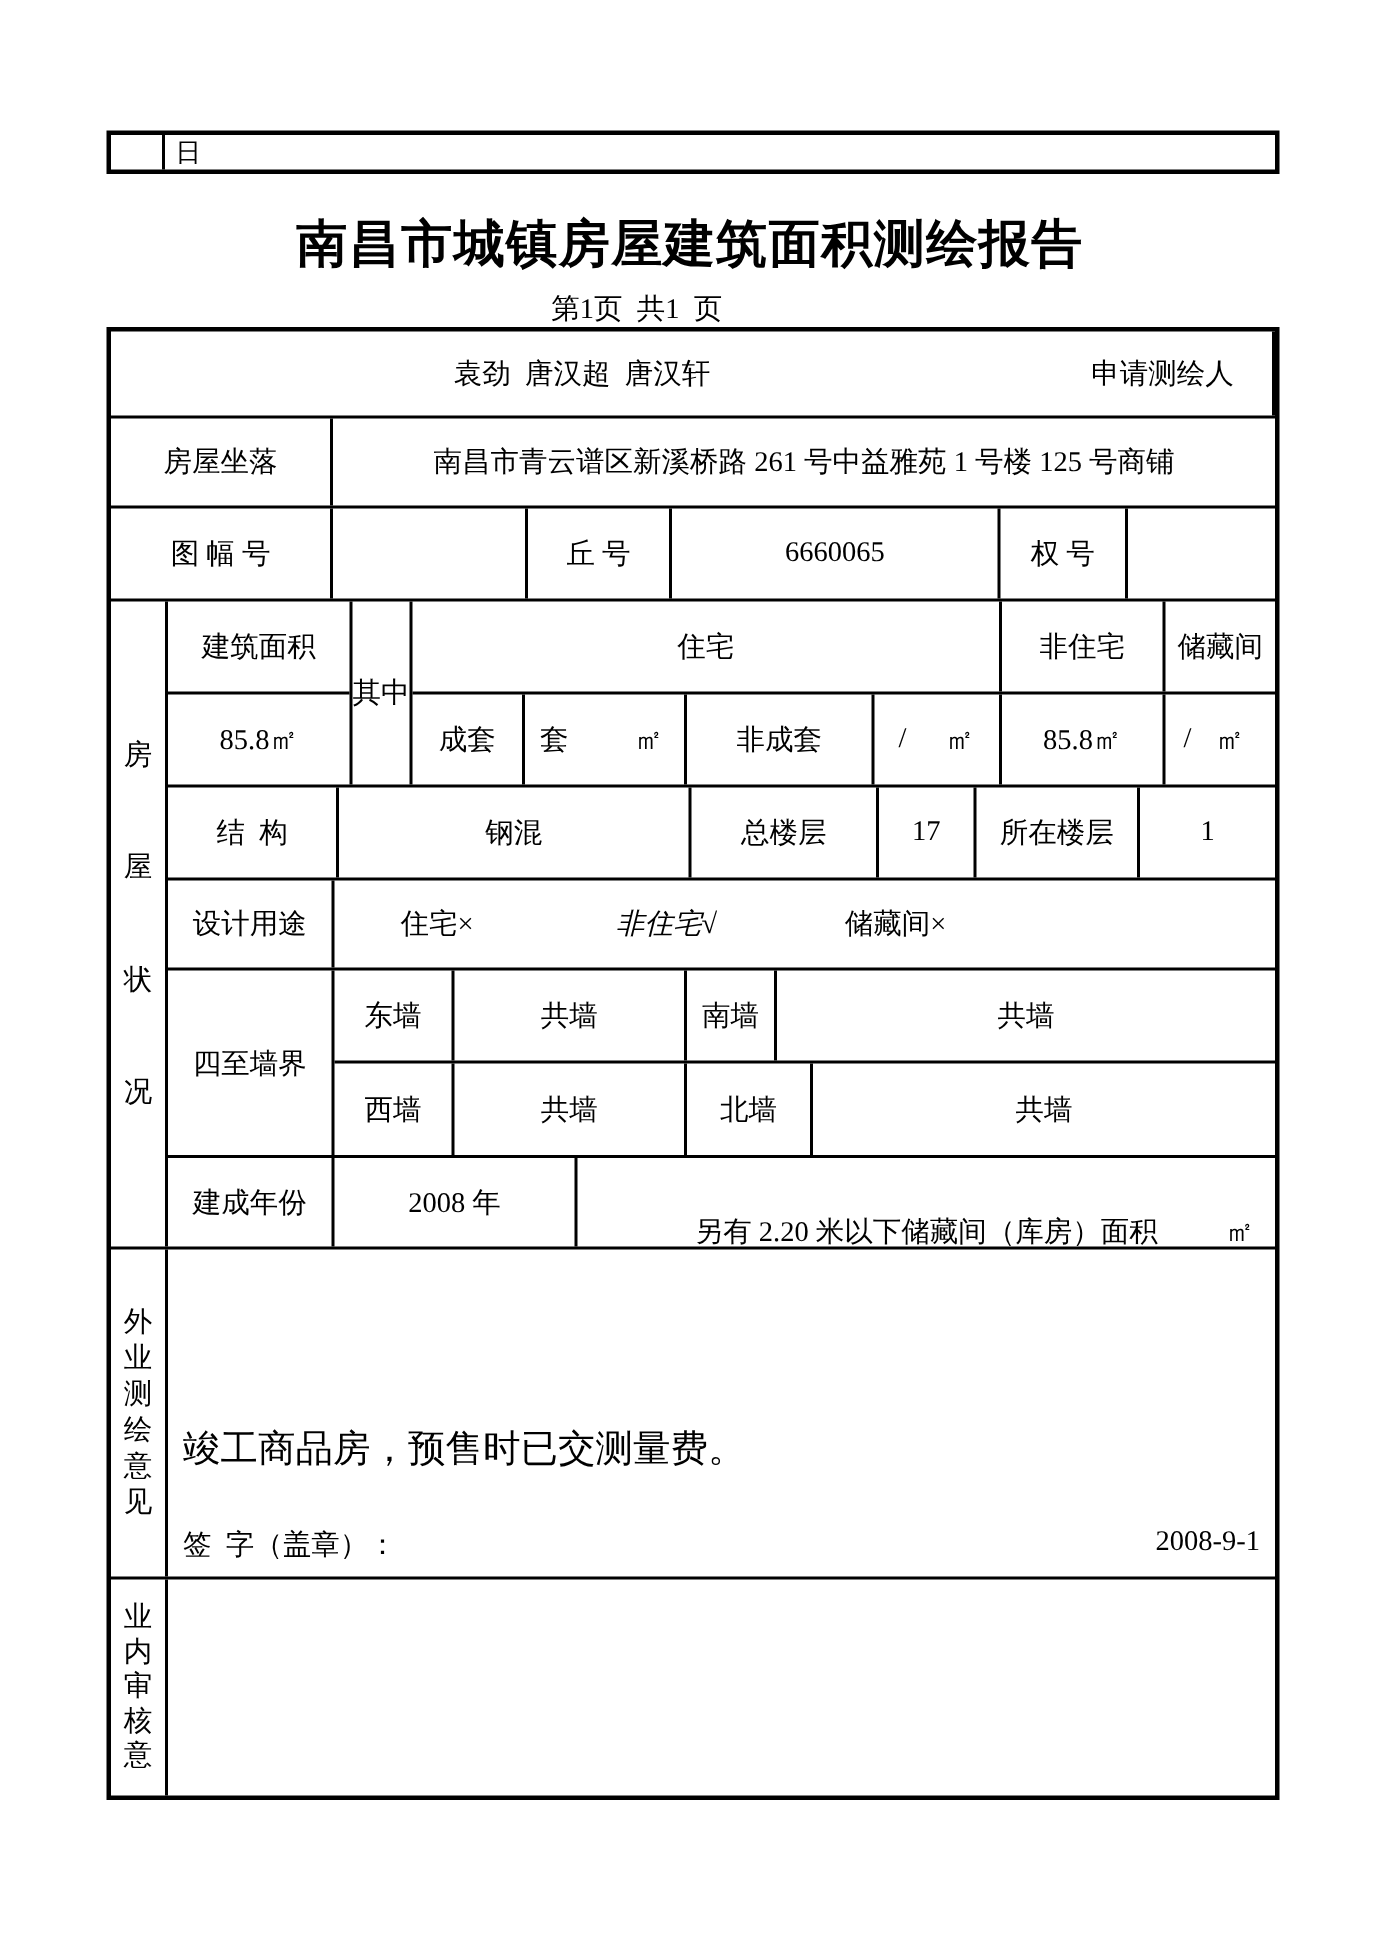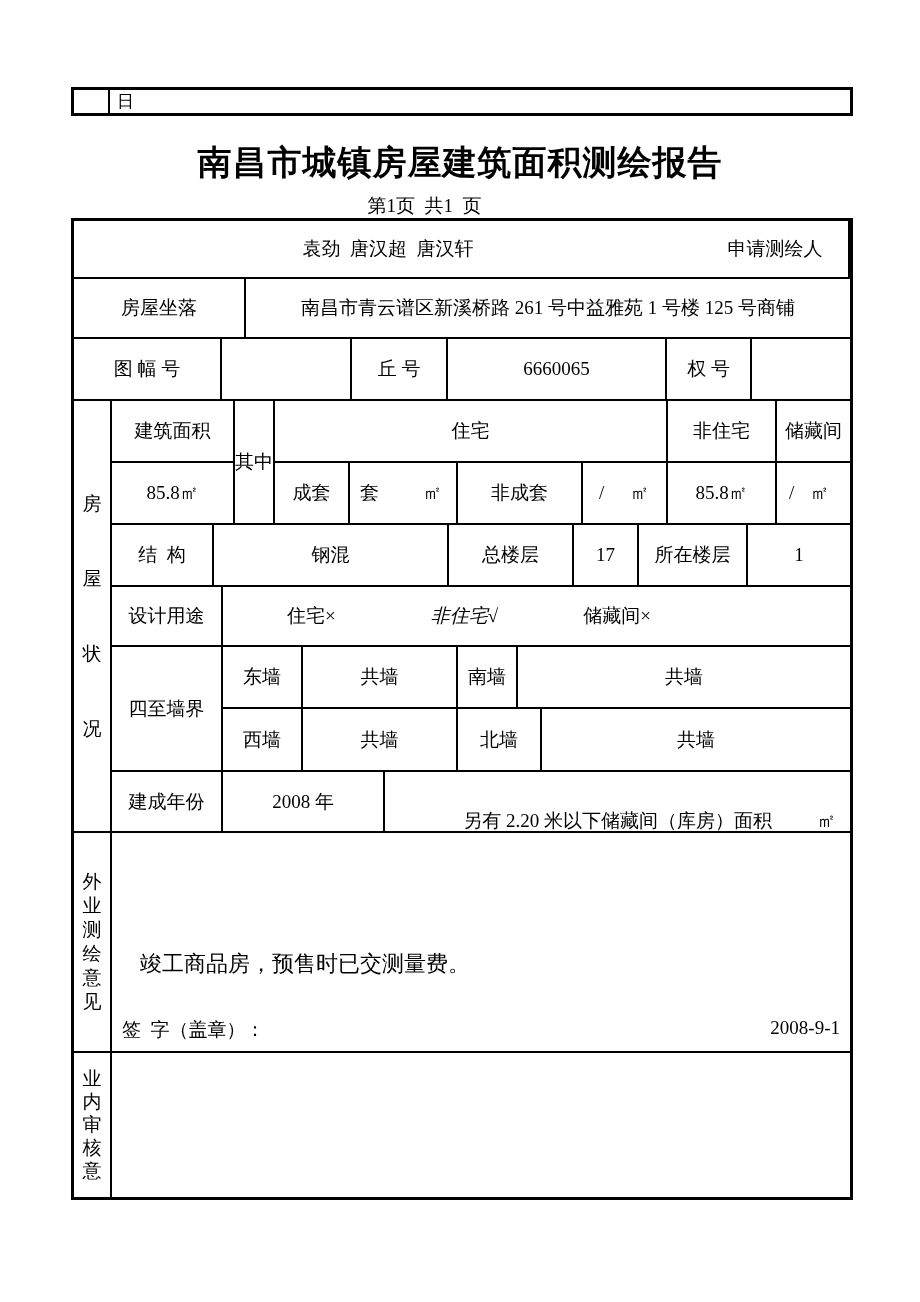--- a/index.html
+++ b/index.html
@@ -45,28 +45,28 @@
   .strip {
     width: 38px; display: flex; align-items: center; justify-content: center;
     text-align: center; font-size: 19px; word-break: break-all; line-height: 75px;
   }
   .strip.tight  { line-height: 24px; }
   .strip.tight2 { line-height: 23px; padding-top: 14px; align-items: flex-start; }
   .split { display: flex; align-items: center; justify-content: space-between;
            font-size: 19px; padding: 0 14px 0 10px; white-space: pre-wrap; }
   .slashcell { display: flex; align-items: center; justify-content: flex-start;
            font-size: 19px; padding-left: 16px; gap: 26px; white-space: pre-wrap; }
-  .design { display: flex; align-items: center; font-size: 19px; padding-left: 64px; white-space: pre-wrap; text-align: center; }
+  .design { display: flex; align-items: center; font-size: 19px; padding-left: 44px; white-space: pre-wrap; text-align: center; }
   .design .it2 { margin-left: 95px; font-style: italic; }
   .design .it3 { margin-left: 85px; }
   .yearextra { position: relative; display: flex; align-items: center; justify-content: center;
            font-size: 19px; white-space: pre-wrap; margin-top: 39px; }
   .yearextra .unit { position: absolute; right: 14px; top: 50%; transform: translateY(-50%); }
   .fscontent { position: relative; flex: 1; }
-  .fscomment { position: absolute; left: 28px; top: 116px; font-size: 22px; white-space: pre-wrap; }
+  .fscomment { position: absolute; left: 10px; top: 116px; font-size: 25px; white-space: pre-wrap; }
   .fsbottom  { position: absolute; left: 10px; right: 10px; bottom: 8px;
            display: flex; justify-content: space-between; font-size: 19px; white-space: pre-wrap; }
 </style>
 </head>
 <body>
 
 <div class="topbox">
   <div class="cell1"></div>
   <div class="cell2">
     <span>日</span>
@@ -77,21 +77,21 @@
 <div class="pageind">第1页  共1  页</div>
 
 <div class="maintable">
 
   <div class="row bb" style="height:58px">
     <div class="c grow">袁劲  唐汉超  唐汉轩</div>
     <div class="c br" style="width:148px">申请测绘人</div>
   </div>
 
   <div class="row bb" style="height:60px">
-    <div class="c br" style="width:172px">房屋坐落</div>
+    <div class="c br" style="width:148px">房屋坐落</div>
     <div class="c grow">南昌市青云谱区新溪桥路 261 号中益雅苑 1 号楼 125 号商铺</div>
   </div>
 
   <div class="row bb" style="height:62px">
     <div class="c br" style="width:148px">图 幅 号</div>
     <div class="c br" style="width:130px"></div>
     <div class="c br" style="width:96px">丘 号</div>
     <div class="c br" style="width:219px">6660065</div>
     <div class="c br" style="width:85px">权 号</div>
     <div class="c grow"></div>
@@ -127,21 +127,21 @@
             <div class="c br" style="width:109px">85.8㎡</div>
             <div class="slashcell grow" style="padding-left:12px;gap:16px">
               <span>/</span>
               <span>㎡</span>
             </div>
           </div>
         </div>
       </div>
 
       <div class="row bb" style="height:62px">
-        <div class="c br" style="width:102px">结  构</div>
+        <div class="c br" style="width:114px">结  构</div>
         <div class="c br" style="width:235px">钢混</div>
         <div class="c br" style="width:125px">总楼层</div>
         <div class="c br" style="width:65px">17</div>
         <div class="c br" style="width:109px">所在楼层</div>
         <div class="c grow">1</div>
       </div>
 
       <div class="row bb" style="height:60px">
         <div class="c br" style="width:111px">设计用途</div>
         <div class="design grow">

